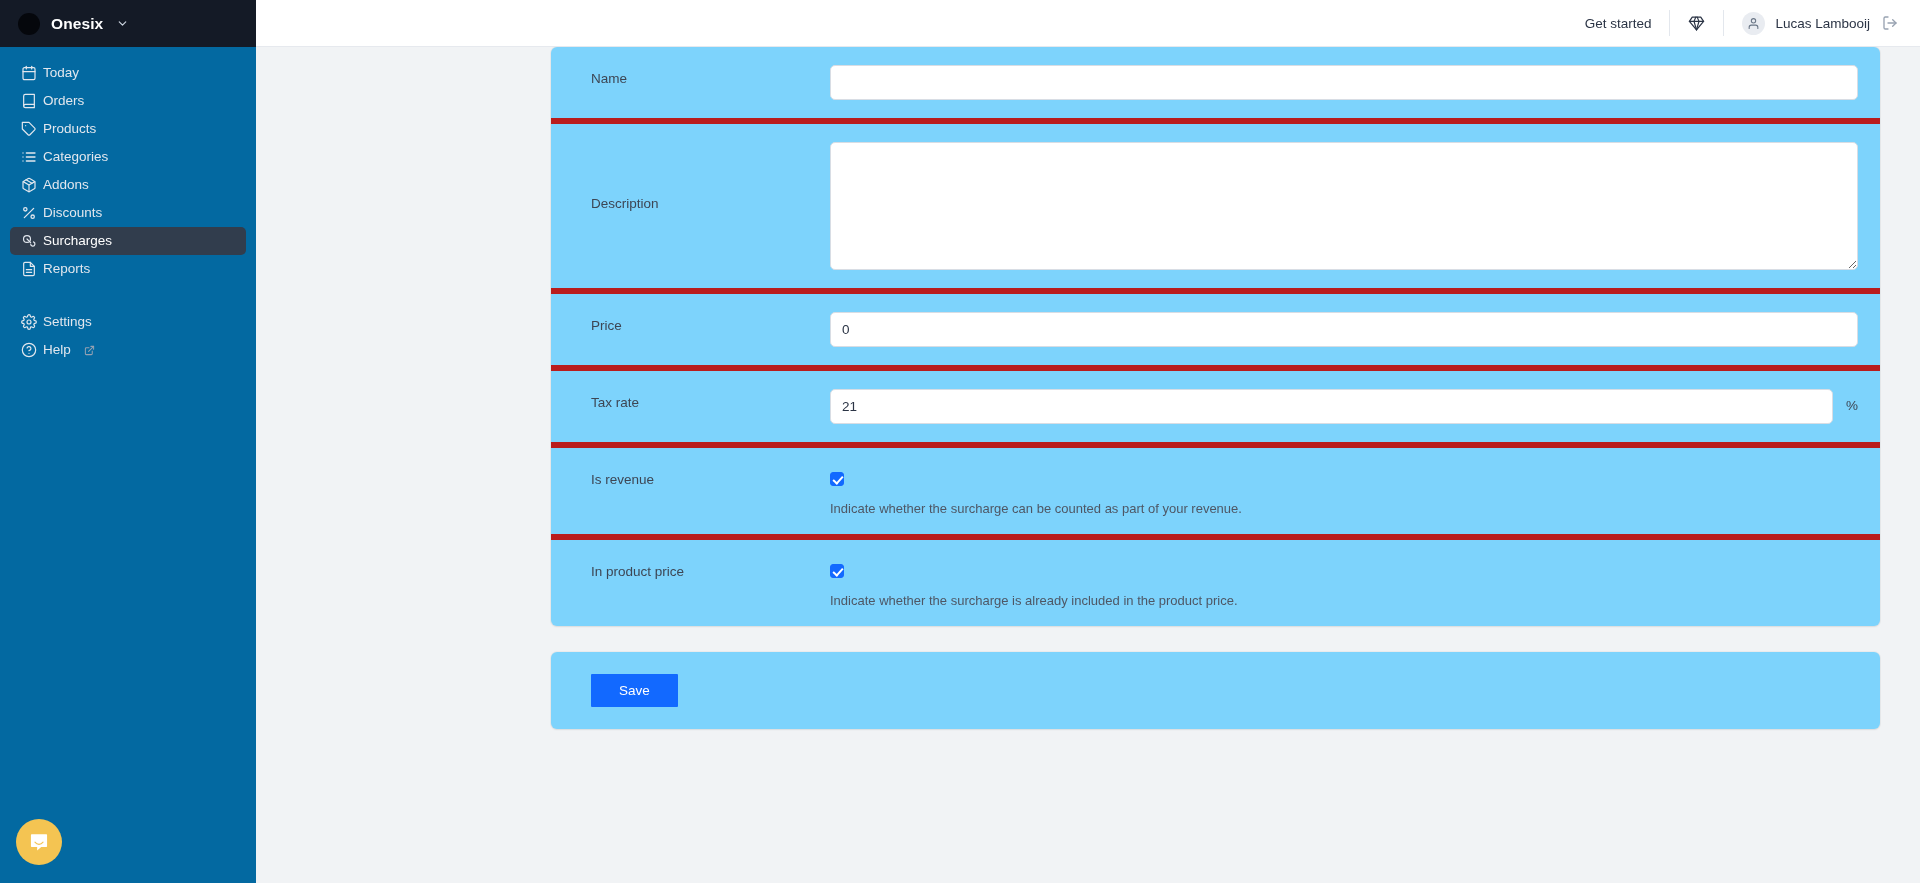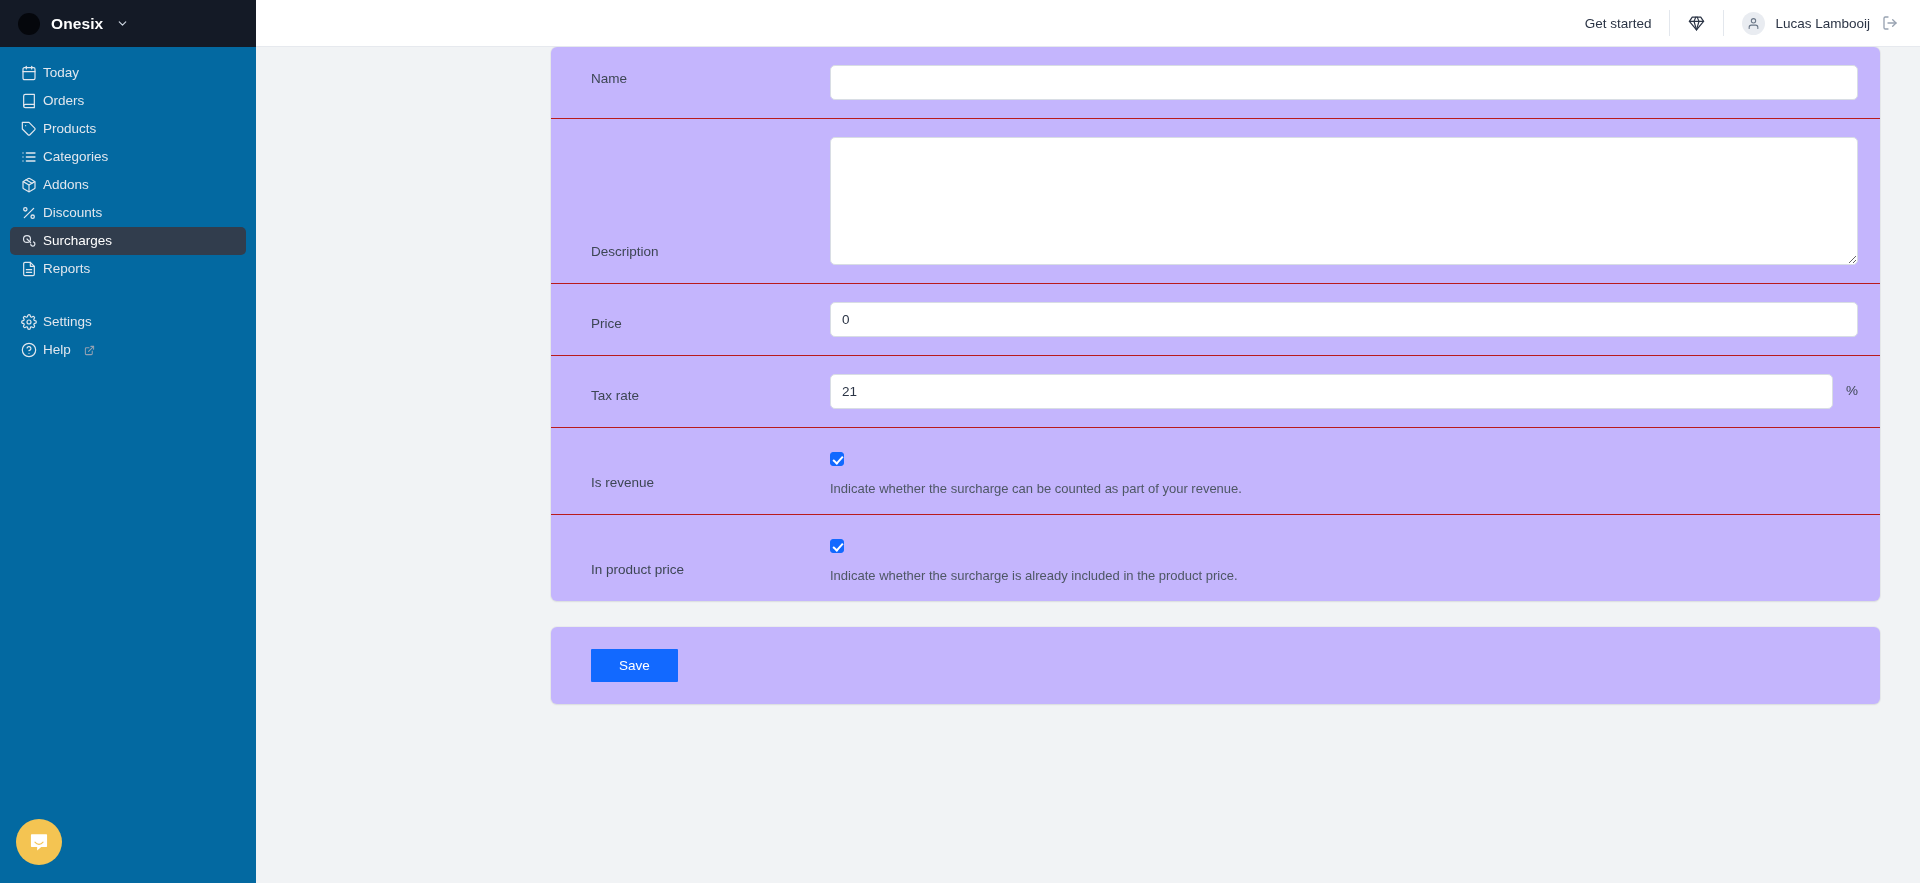--- a/index.html
+++ b/index.html
@@ -78,27 +78,27 @@
   .logout-btn { margin-left: 12px; display: flex; align-items: center; color: #98a2b1; cursor: pointer; }
   .logout-btn svg { width: 16px; height: 16px; }
 
   .content { flex: 1; overflow: auto; padding: 0; }
   .page-title {
     font-size: 17px; color: #1f2733; font-weight: 400;
     margin: 30px 0 22px 295px;
   }
 
   .card {
-    background: #c4b5fd; margin: 0 40px 0 295px;
+    background: #7dd3fc; margin: 0 40px 0 295px;
     border-radius: 6px; box-shadow: 0 1px 2px rgba(16,24,40,.07), 0 0 0 1px rgba(16,24,40,.035);
   }
   .card + .card { margin-top: 26px; }
 
   .form-row { display: flex; align-items: flex-start; padding: 0 22px; }
-  .form-row + .form-row { border-top: 1px solid #b91c1c; align-items: flex-end; }
+  .form-row + .form-row { border-top: 6px solid #b91c1c; }
   .row-label {
     width: 257px; min-width: 257px;
     font-size: 13.5px; color: #3d4654;
     padding-top: 24px; padding-bottom: 24px; padding-left: 18px;
   }
   .row-label.tall { padding-top: 72px; }
   .row-field { flex: 1; padding: 18px 0 18px 0; display: flex; align-items: flex-start; }
 
   input.inp, textarea.inp {
     width: 100%; font-family: "Liberation Sans", sans-serif;

